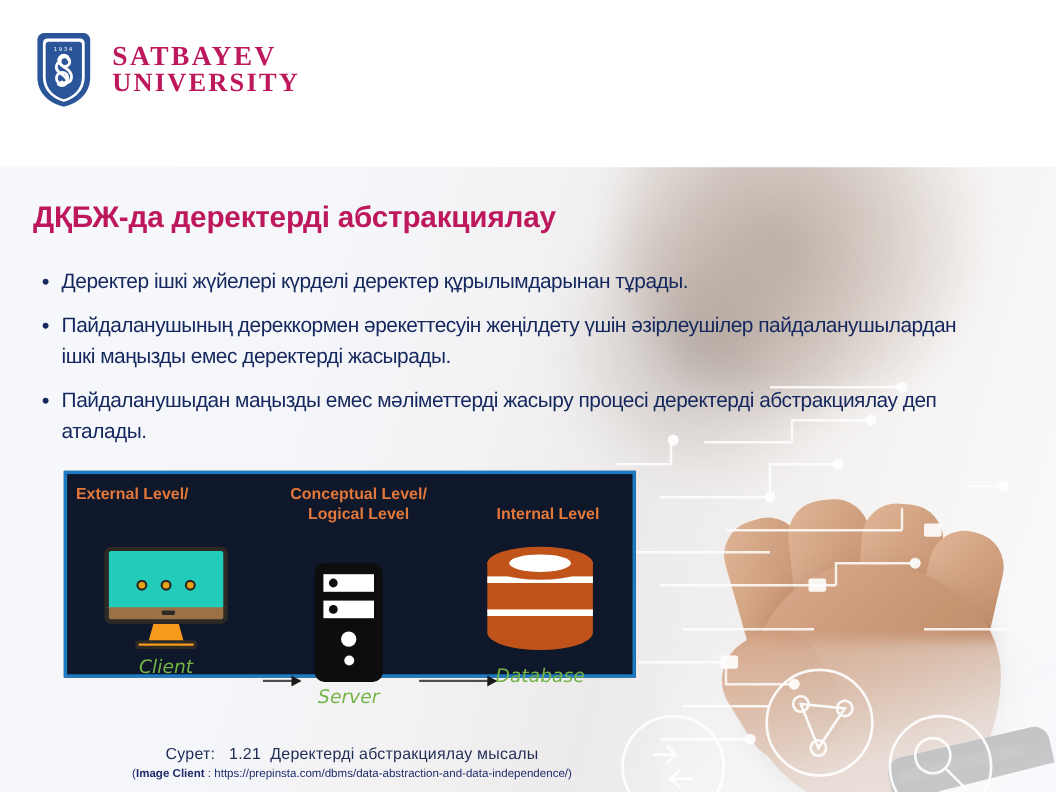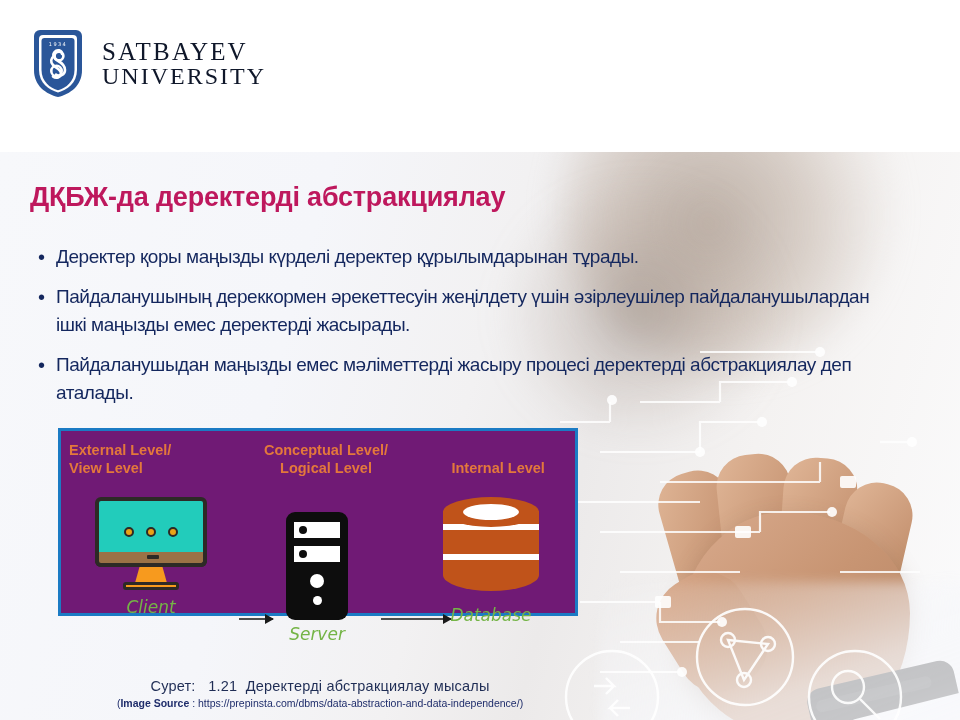--- a/index.html
+++ b/index.html
@@ -139,22 +139,22 @@
     top: 26px;
     display: flex;
     align-items: center;
     gap: 14px;
   }
   .logo-text { line-height: 1.0; }
   .logo-line {
     font-family: "Liberation Serif", serif;
     font-size: 25px;
     letter-spacing: 2.2px;
-    color: #0f172a;
-    font-weight: 400;
+    color: #be185d;
+    font-weight: 700;
   }
   .logo-line.second { font-size: 24px; letter-spacing: 2.0px; }
 
   
   .slide-title {
     position: absolute;
     left: 30px;
     top: 182px;
     font-size: 27px;
     font-weight: bold;
@@ -192,21 +192,21 @@
   }
   .bullet-text b { font-weight: normal; }
 
   
   .diagram {
     position: absolute;
     left: 58px;
     top: 428px;
     width: 520px;
     height: 188px;
-    background: #701a75;
+    background: #0f172a;
     border: 3px solid #1b7bc4;
     box-sizing: border-box;
   }
   .lvl-labels {
     position: absolute;
     left: 0; top: 10px;
     width: 100%;
     display: flex;
   }
   .lvl {
@@ -432,21 +432,21 @@
   </div>
 </div>
 
 <div class="slide-title">ДҚБЖ-да деректерді абстракциялау</div>
 
 <div class="bullets">
 
   <div class="bullet">
     <div class="bullet-dot">•</div>
     <div class="bullet-text">
-      <span>Деректер қоры маңызды күрделі деректер құрылымдарынан тұрады.</span>
+      <span>Деректер ішкі жүйелері күрделі деректер құрылымдарынан тұрады.</span>
     </div>
   </div>
 
   <div class="bullet">
     <div class="bullet-dot">•</div>
     <div class="bullet-text">
       <span>Пайдаланушының дереккормен әрекеттесуін жеңілдету үшін әзірлеушілер пайдаланушылардан ішкі маңызды емес деректерді жасырады.</span>
     </div>
   </div>
 
@@ -457,21 +457,20 @@
     </div>
   </div>
 
 </div>
 
 <div class="diagram">
 
   <div class="lvl-labels">
     <div class="lvl one">
       <div>External Level/</div>
-      <div>View Level</div>
     </div>
     <div class="lvl two">
       <div>Conceptual Level/</div>
       <div>Logical Level</div>
     </div>
     <div class="lvl three">
       <div>Internal Level</div>
     </div>
   </div>
 
@@ -523,15 +522,15 @@
   </div>
 </div>
 
 <div class="caption">
   <div class="cap-main">
     <span>Сурет:</span>&nbsp;&nbsp;
     <span>1.21</span>&nbsp;
     <span>Деректерді абстракциялау мысалы</span>
   </div>
   <div class="cap-sub">
-    <span>(</span><b>Image Source</b><span> : </span><span>https://prepinsta.com/dbms/data-abstraction-and-data-independence/</span><span>)</span>
+    <span>(</span><b>Image Client</b><span> : </span><span>https://prepinsta.com/dbms/data-abstraction-and-data-independence/</span><span>)</span>
   </div>
 </div>
 
 </body></html>

